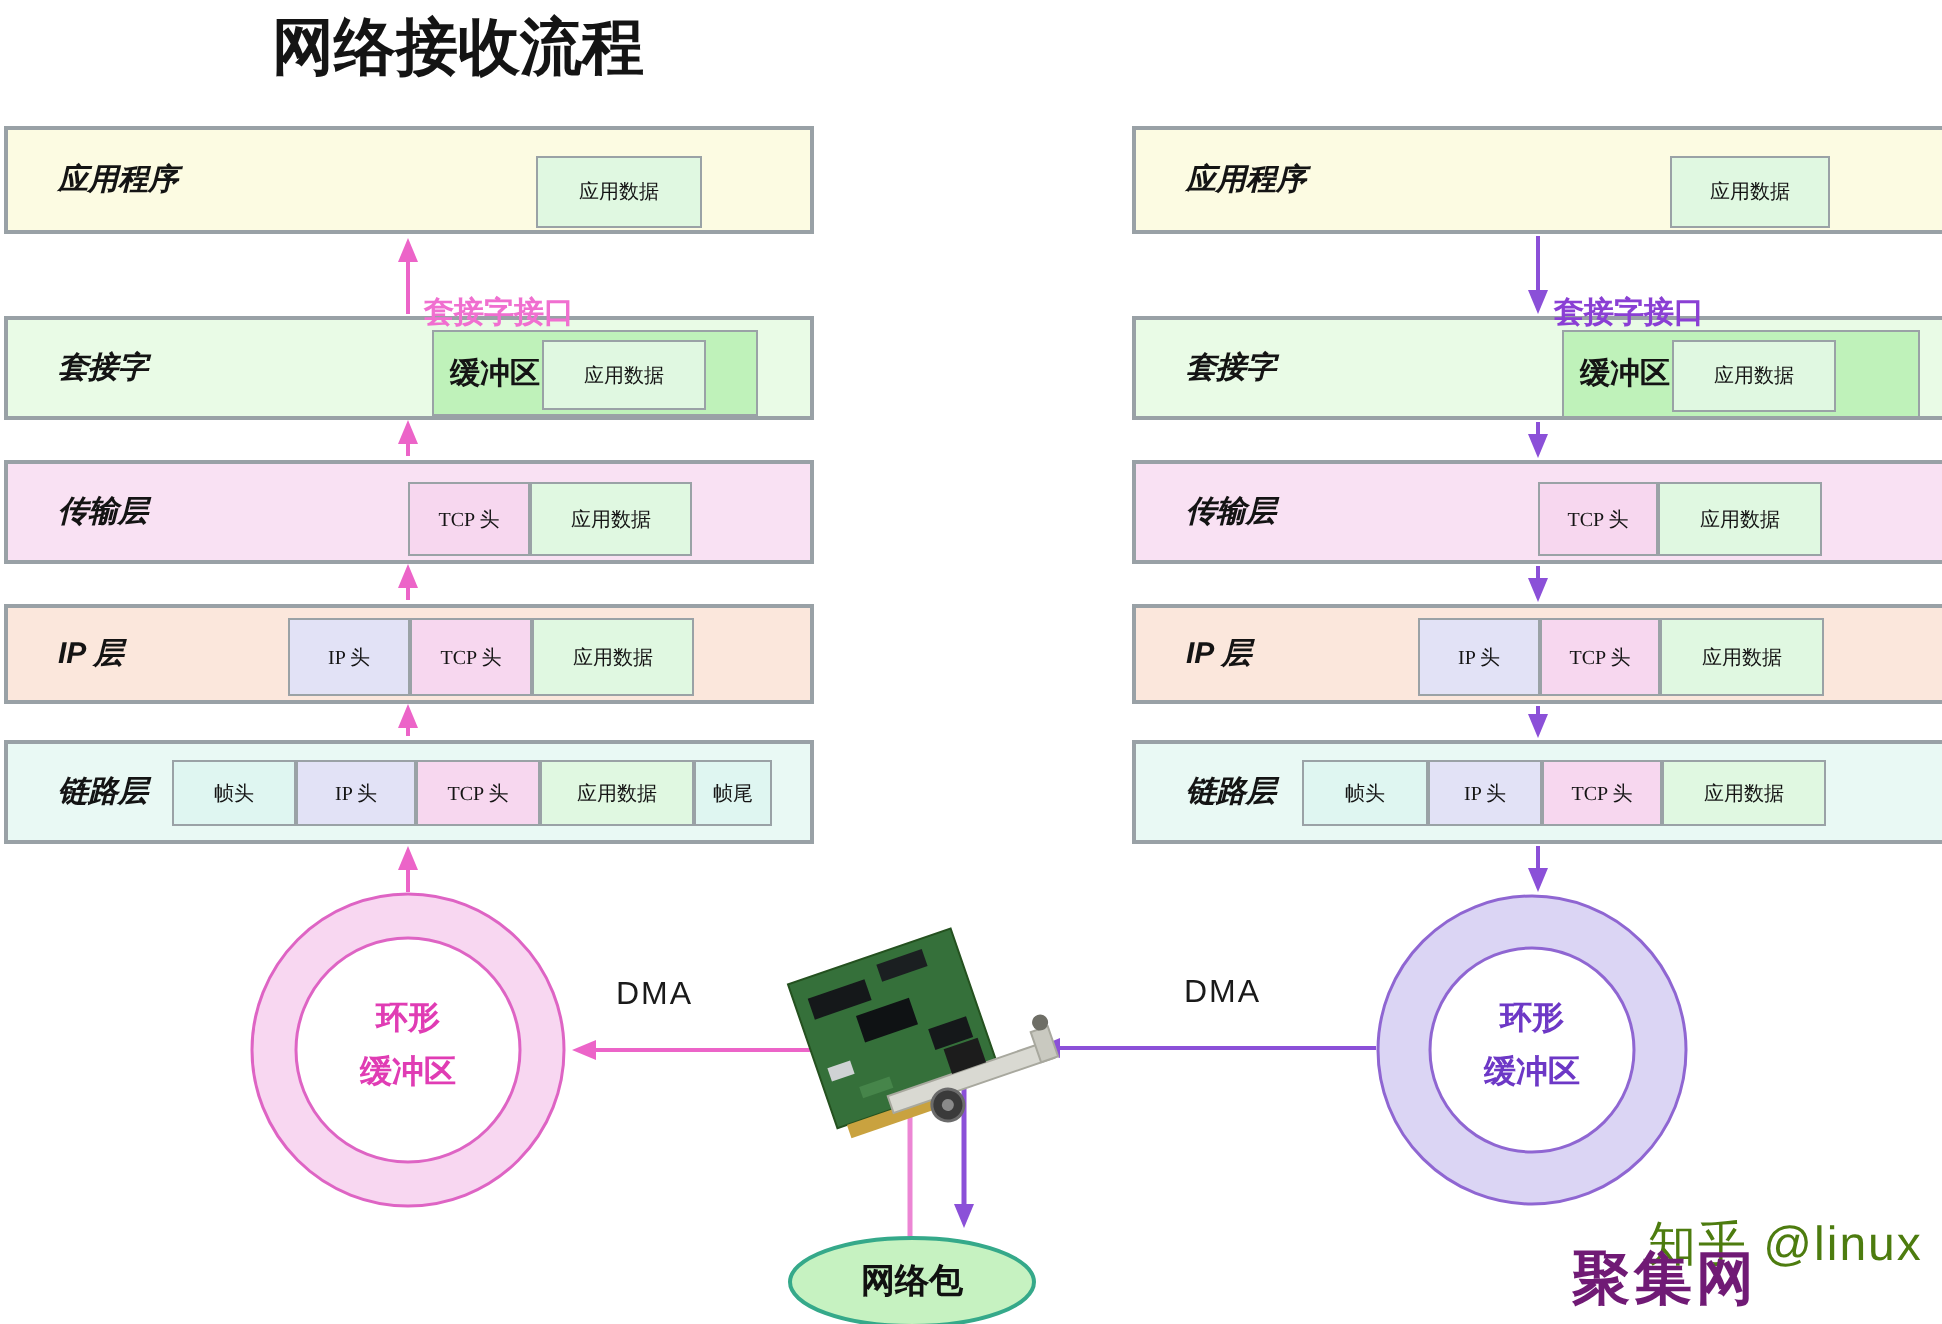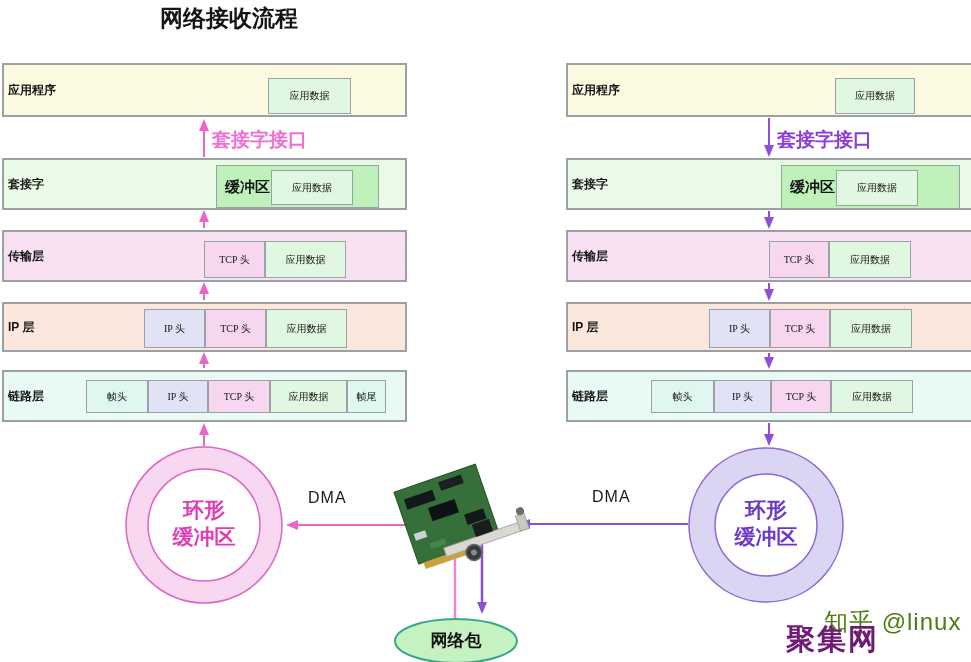--- a/index.html
+++ b/index.html
@@ -1,21 +1,21 @@
 <!DOCTYPE html>
 <html><head>
 <meta charset="utf-8">
 <style>
   html,body{margin:0;padding:0;background:#fff;}
   #stage{position:relative;width:971px;height:662px;overflow:hidden;background:#fff;
          font-family:"Liberation Sans",sans-serif;}
 
   .layer{position:absolute;border:2px solid #99A1A6;box-sizing:border-box;}
-  .layer-label{position:absolute;left:4px;top:50%;transform:translateY(-50%);
-               font-weight:bold;font-size:12px;color:#141414;white-space:nowrap;}
+  .layer-label{position:absolute;left:25px;top:50%;transform:translateY(-50%);
+               font-weight:bold;font-size:15px;color:#141414;white-space:nowrap;font-style:italic;}
   .seg{position:absolute;border:1.5px solid #9AA2A6;box-sizing:border-box;
        display:flex;align-items:center;justify-content:center;
        font-family:"Liberation Serif",serif;font-size:10px;color:#141414;white-space:nowrap;}
   .buf-label{position:absolute;left:8px;top:50%;transform:translateY(-50%);
              font-family:"Liberation Sans",sans-serif;font-weight:bold;font-size:15px;color:#141414;}
 
   
   #l-app  {left:2px;top:63px;width:405px;height:54px;background:#FCFBE2;}
   #l-sock {left:2px;top:158px;width:405px;height:52px;background:#E9FBE6;}
   #l-trans{left:2px;top:230px;width:405px;height:52px;background:#F9E1F3;}
@@ -49,33 +49,33 @@
   #r-trans-tcp{left:201px;top:9px;width:60px;height:37px;background:#F7D7EF;}
   #r-trans-d {left:261px;top:9px;width:82px;height:37px;background:#E0F8E1;}
   #r-ip-ip   {left:141px;top:5px;width:61px;height:39px;background:#E2E2F6;}
   #r-ip-tcp  {left:202px;top:5px;width:60px;height:39px;background:#F7D7EF;}
   #r-ip-d    {left:262px;top:5px;width:82px;height:39px;background:#E0F8E1;}
   #r-link-fh {left:83px;top:8px;width:63px;height:33px;background:#DFF6F1;}
   #r-link-ip {left:146px;top:8px;width:57px;height:33px;background:#E2E2F6;}
   #r-link-tcp{left:203px;top:8px;width:60px;height:33px;background:#F7D7EF;}
   #r-link-d  {left:263px;top:8px;width:82px;height:33px;background:#E0F8E1;}
 
-  .title{position:absolute;text-align:center;font-weight:bold;font-size:23px;line-height:1.2;color:#141414;}
+  .title{position:absolute;text-align:center;font-weight:bold;font-size:31px;line-height:1.2;color:#141414;}
   #title-l{left:129px;top:5px;width:200px;}
   #title-r{left:655px;top:5px;width:200px;}
 
-  .ifl{position:absolute;font-weight:bold;font-size:19px;white-space:nowrap;}
+  .ifl{position:absolute;font-weight:bold;font-size:15px;white-space:nowrap;margin-top:20px;}
   #sock-if-l{left:212px;top:127px;color:#F06FD0;}
   #sock-if-r{left:777px;top:127px;color:#8A3FD4;}
 
   .dma{position:absolute;font-size:16px;font-weight:500;color:#1a1a1a;letter-spacing:1px;}
   #dma-l{left:308px;top:489px;}
   #dma-r{left:592px;top:488px;}
 
-  .ringtext{position:absolute;width:120px;text-align:center;font-weight:bold;font-size:21px;line-height:27px;}
+  .ringtext{position:absolute;width:120px;text-align:center;font-weight:bold;font-size:16px;line-height:27px;}
   #ring-l{left:144px;top:496px;color:#E03CB4;}
   #ring-r{left:706px;top:496px;color:#6D38C6;}
 
   #packet-label{position:absolute;left:406px;top:629px;width:100px;text-align:center;
                 font-weight:bold;font-size:17px;color:#111;}
 
   #wm-author{position:absolute;left:783px;top:606px;font-size:24px;color:#4d7c0f;letter-spacing:1px;white-space:nowrap;margin-left:41px;}
   #wm-site{position:absolute;left:786px;top:620px;font-weight:bold;font-size:29px;color:#701a75;letter-spacing:2px;white-space:nowrap;}
 
   #overlay{position:absolute;left:0;top:0;width:971px;height:662px;pointer-events:none;}

